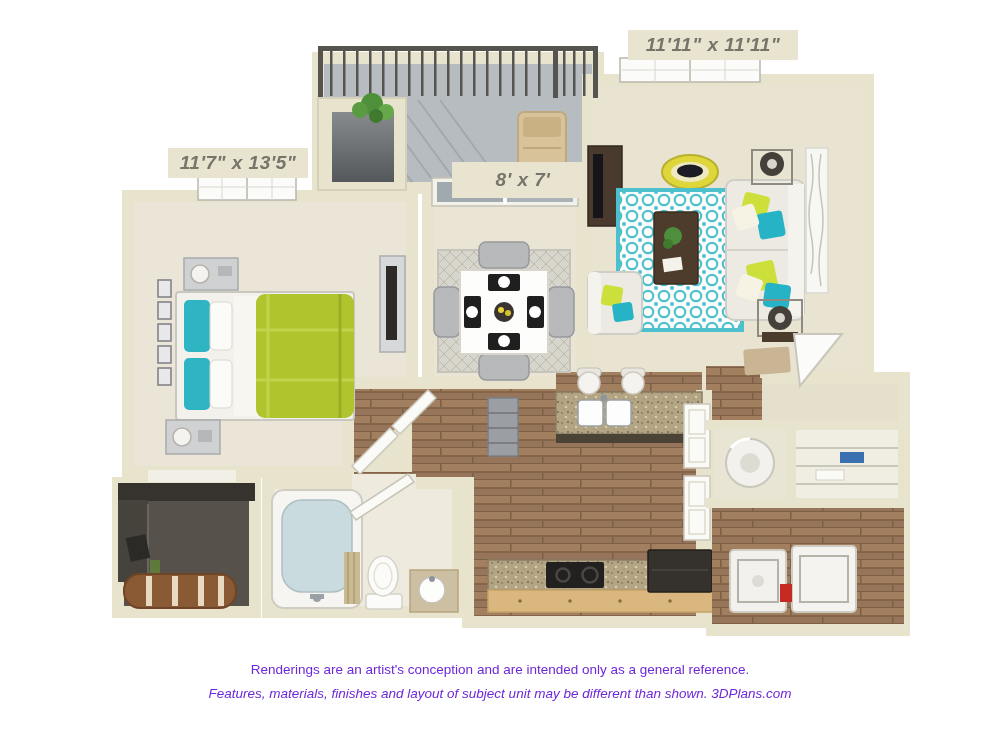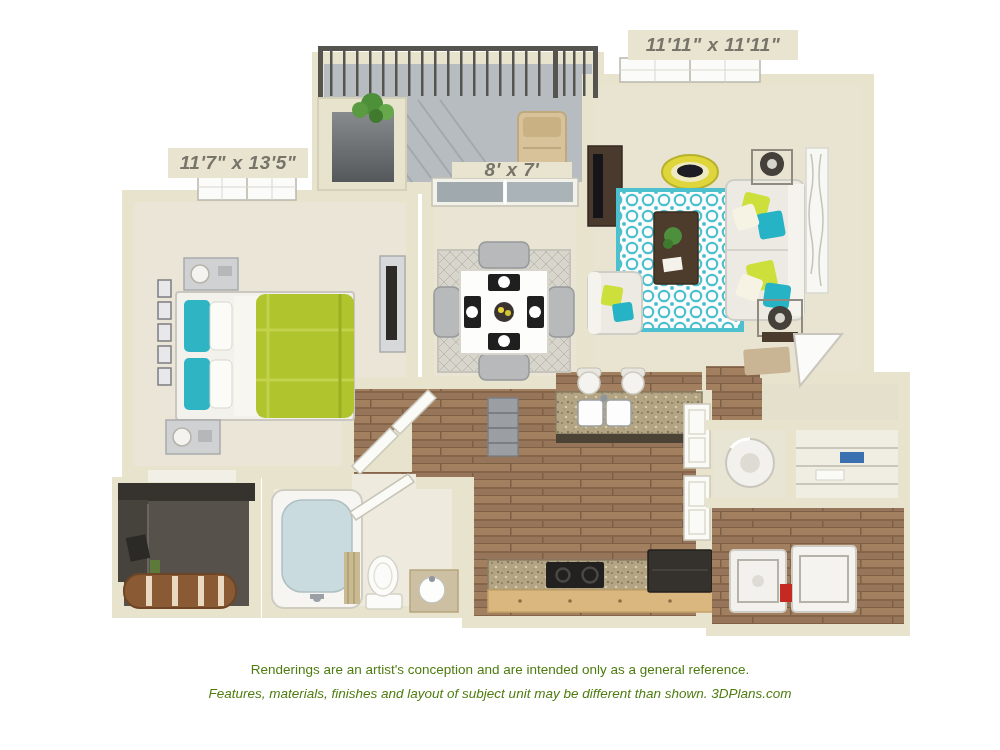--- a/index.html
+++ b/index.html
@@ -9,21 +9,21 @@
   }
   #plan-svg{position:absolute;left:0;top:0;}
   .dim-label{
     position:absolute;display:flex;align-items:center;justify-content:center;
     background:#e8e4d0;color:#77746a;
     font:italic 700 19px "Liberation Sans",sans-serif;
     letter-spacing:0.5px;white-space:nowrap;
   }
   .disclaimer{
     position:absolute;left:0;width:1000px;text-align:center;
-    color:#4d7c0f;font:400 13.5px "Liberation Sans",sans-serif;
+    color:#6d28d9;font:400 13.5px "Liberation Sans",sans-serif;
   }
 </style>
 </head>
 <body>
 
 <div id="stage">
 
 <svg id="plan-svg" width="1000" height="750" viewBox="0 0 1000 750">
   <defs>
     <pattern id="wood" width="70" height="16" patternUnits="userSpaceOnUse">
@@ -376,19 +376,19 @@
     </g>
     <g>
       <rect x="792" y="546" width="64" height="66" rx="4" fill="#f4f3f0" stroke="#cfccc4" stroke-width="2"></rect>
       <rect x="800" y="556" width="48" height="46" fill="none" stroke="#b5b2aa" stroke-width="2"></rect>
     </g>
     <rect x="780" y="584" width="12" height="18" fill="#c42a22"></rect>
   </g>
 </svg>
 
 <div class="dim-label" style="left:168px;top:148px;width:140px;height:30px;">11'7" x 13'5"</div>
-<div class="dim-label" style="left:452px;top:162px;width:120px;height:16px;">8' x 7'</div>
+<div class="dim-label" style="left:452px;top:162px;width:120px;height:36px;padding-left:11px;">8' x 7'</div>
 <div class="dim-label" style="left:628px;top:30px;width:170px;height:30px;">11'11" x 11'11"</div>
 
 <div class="disclaimer" style="top:662px;">Renderings are an artist's conception and are intended only as a general reference.</div>
 <div class="disclaimer" style="top:686px;font-style:italic;">Features, materials, finishes and layout of subject unit may be different than shown. 3DPlans.com</div>
 
 </div>
 
 </body></html>

